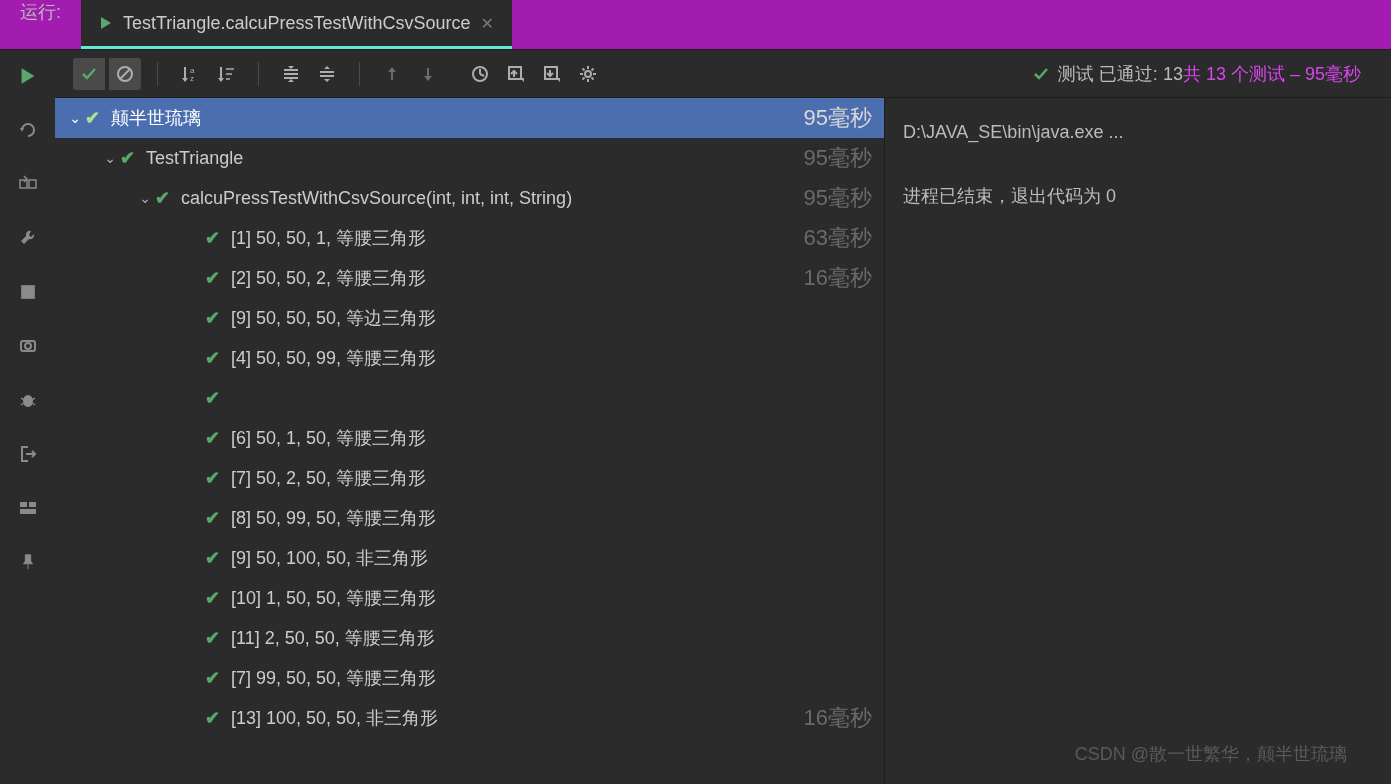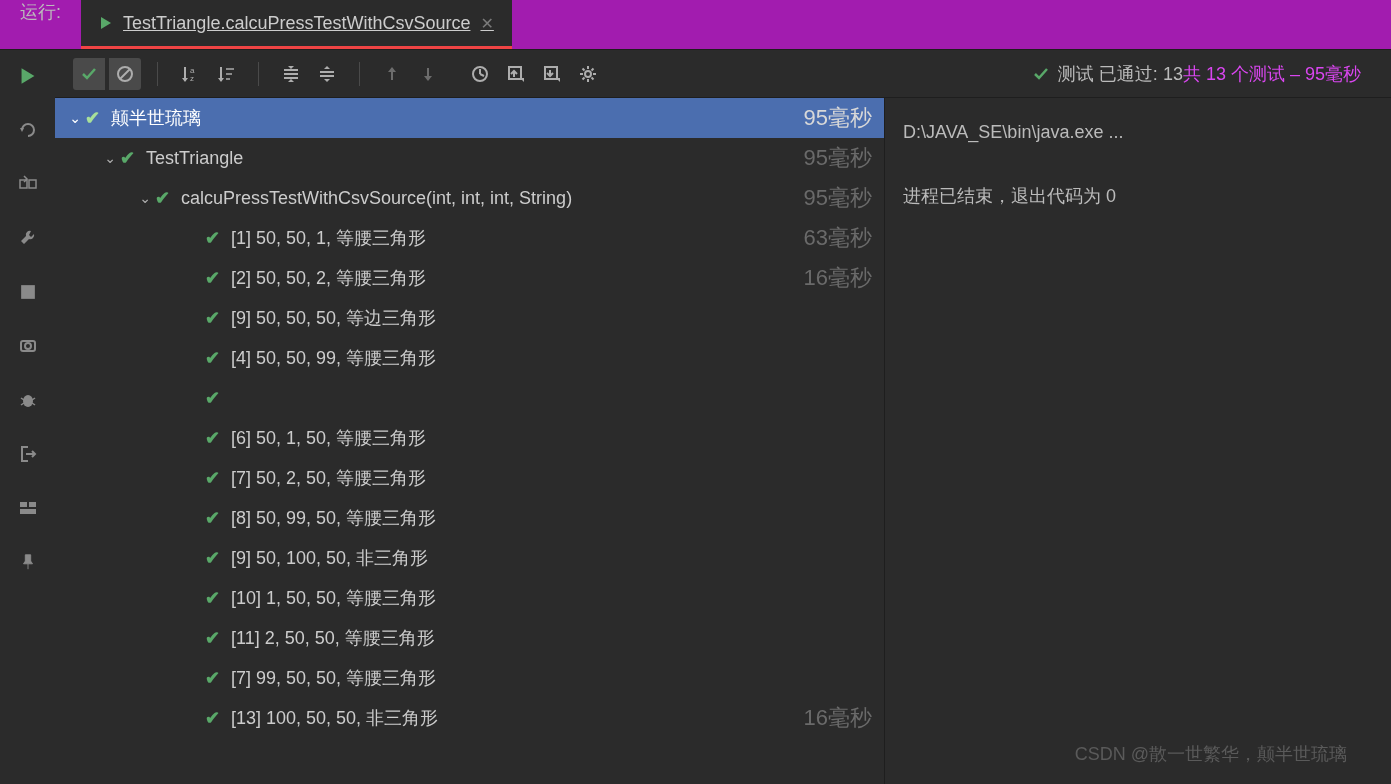--- a/index.html
+++ b/index.html
@@ -29,24 +29,23 @@
       display: flex;
       align-items: stretch;
       height: 100%;
     }
     .tab {
       display: flex;
       align-items: center;
       padding: 0 18px;
       font-size: 18px;
       color: #cccccc;
-      border-bottom: 3px solid #ef4444;
+      border-bottom: 3px solid #5eead4;
       gap: 10px;
       background: #2b2b2b;
-      text-decoration: underline;
     }
     .tab-icon {
       color: #6dc068;
       font-size: 16px;
     }
     .tab-close {
       color: #7a7a7a;
       font-size: 16px;
       cursor: pointer;
     }

